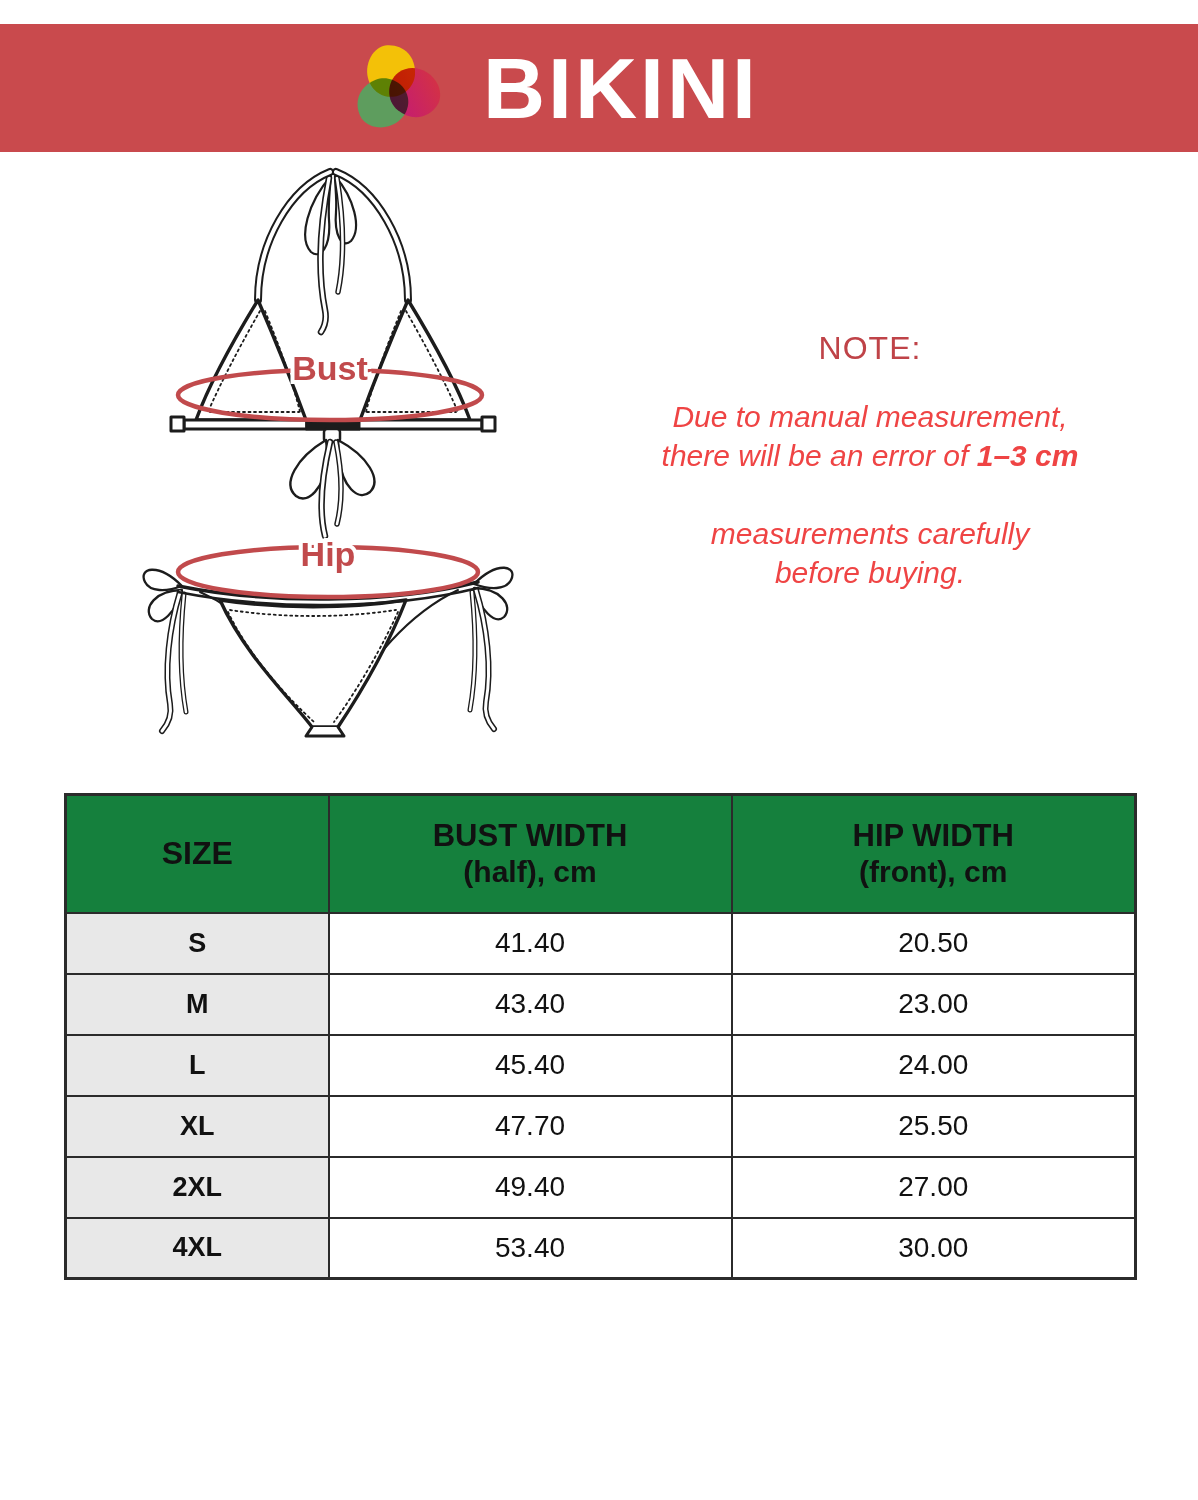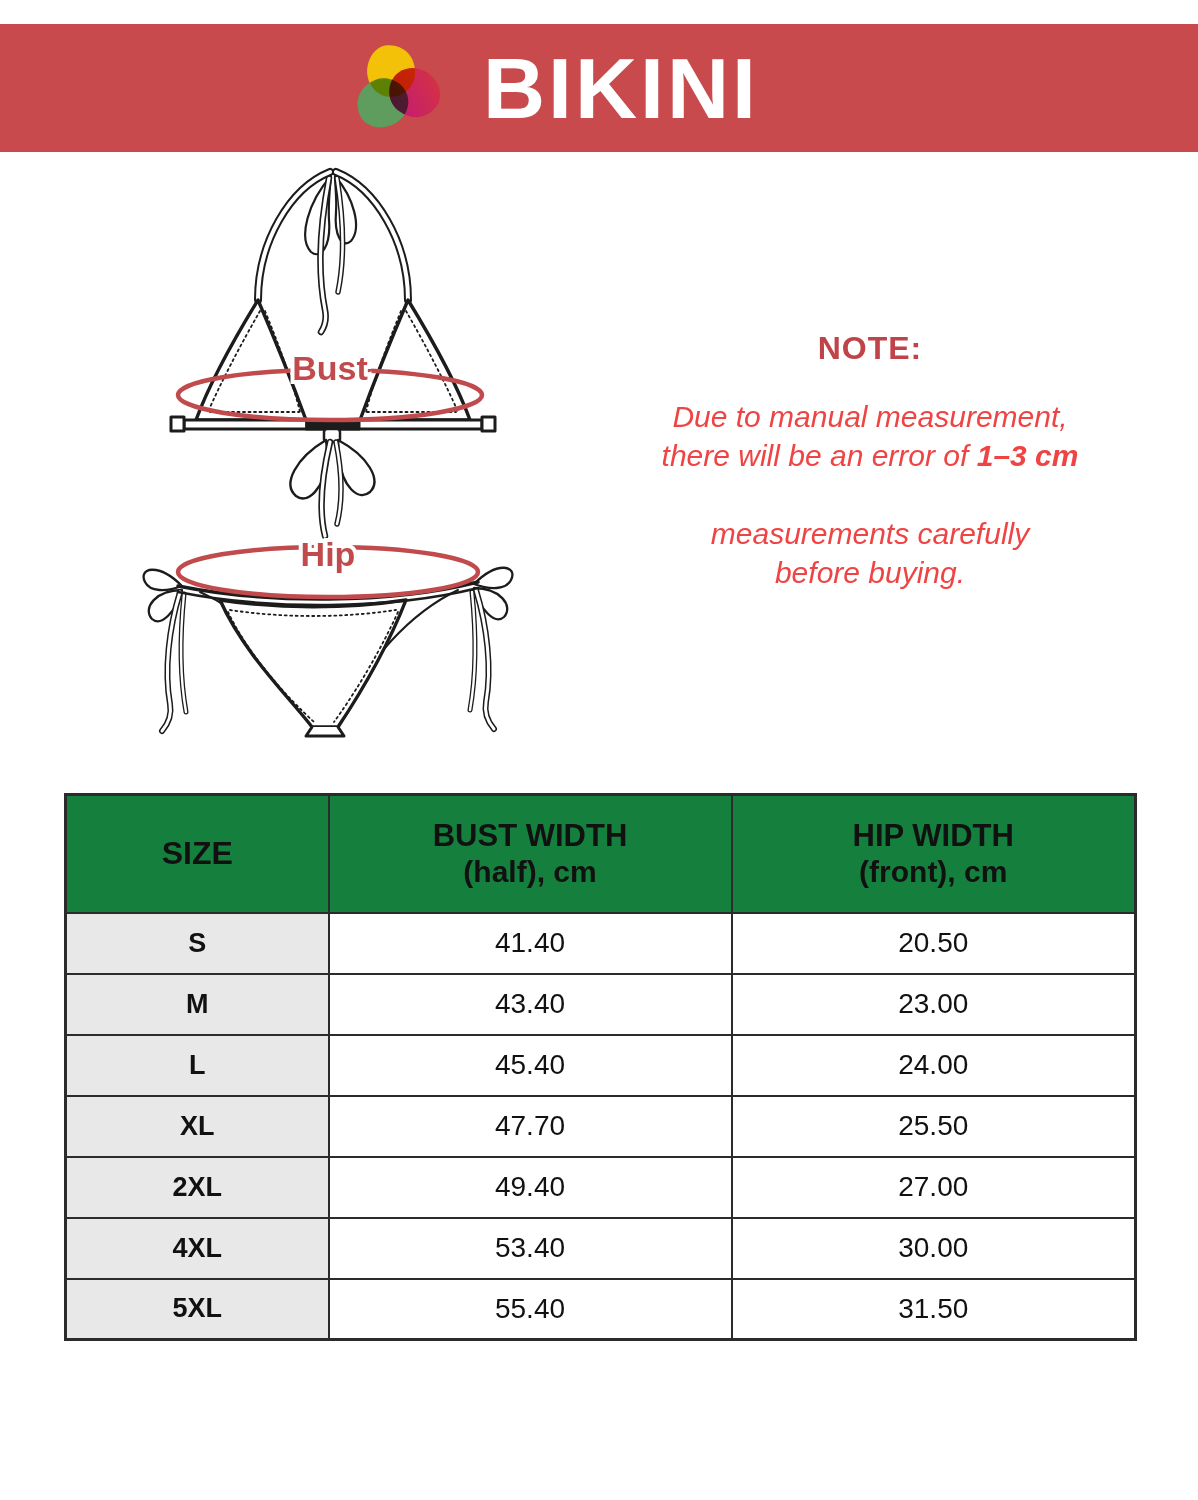--- a/index.html
+++ b/index.html
@@ -51,21 +51,21 @@
   
   .note {
     position: absolute;
     left: 620px; top: 330px;
     width: 500px;
     text-align: center;
   }
   .note-heading {
     margin: 0 0 30px 0;
     font-size: 32px;
-    font-weight: bold;
+    font-weight: normal;
     color: #BF4348;
     letter-spacing: 1px;
   }
   .note-body {
     margin: 0;
     font-size: 30px;
     line-height: 39px;
     color: #ef4444;
     font-style: italic;
   }
@@ -256,21 +256,16 @@
       <tr>
         <th>2XL</th>
         <td>49.40</td>
         <td>27.00</td>
       </tr>
       <tr>
         <th>4XL</th>
         <td>53.40</td>
         <td>30.00</td>
       </tr>
-      <tr>
-        <th>5XL</th>
-        <td>55.40</td>
-        <td>31.50</td>
-      </tr>
     </tbody>
   </table>
 
 </div>
 
 </body></html>

